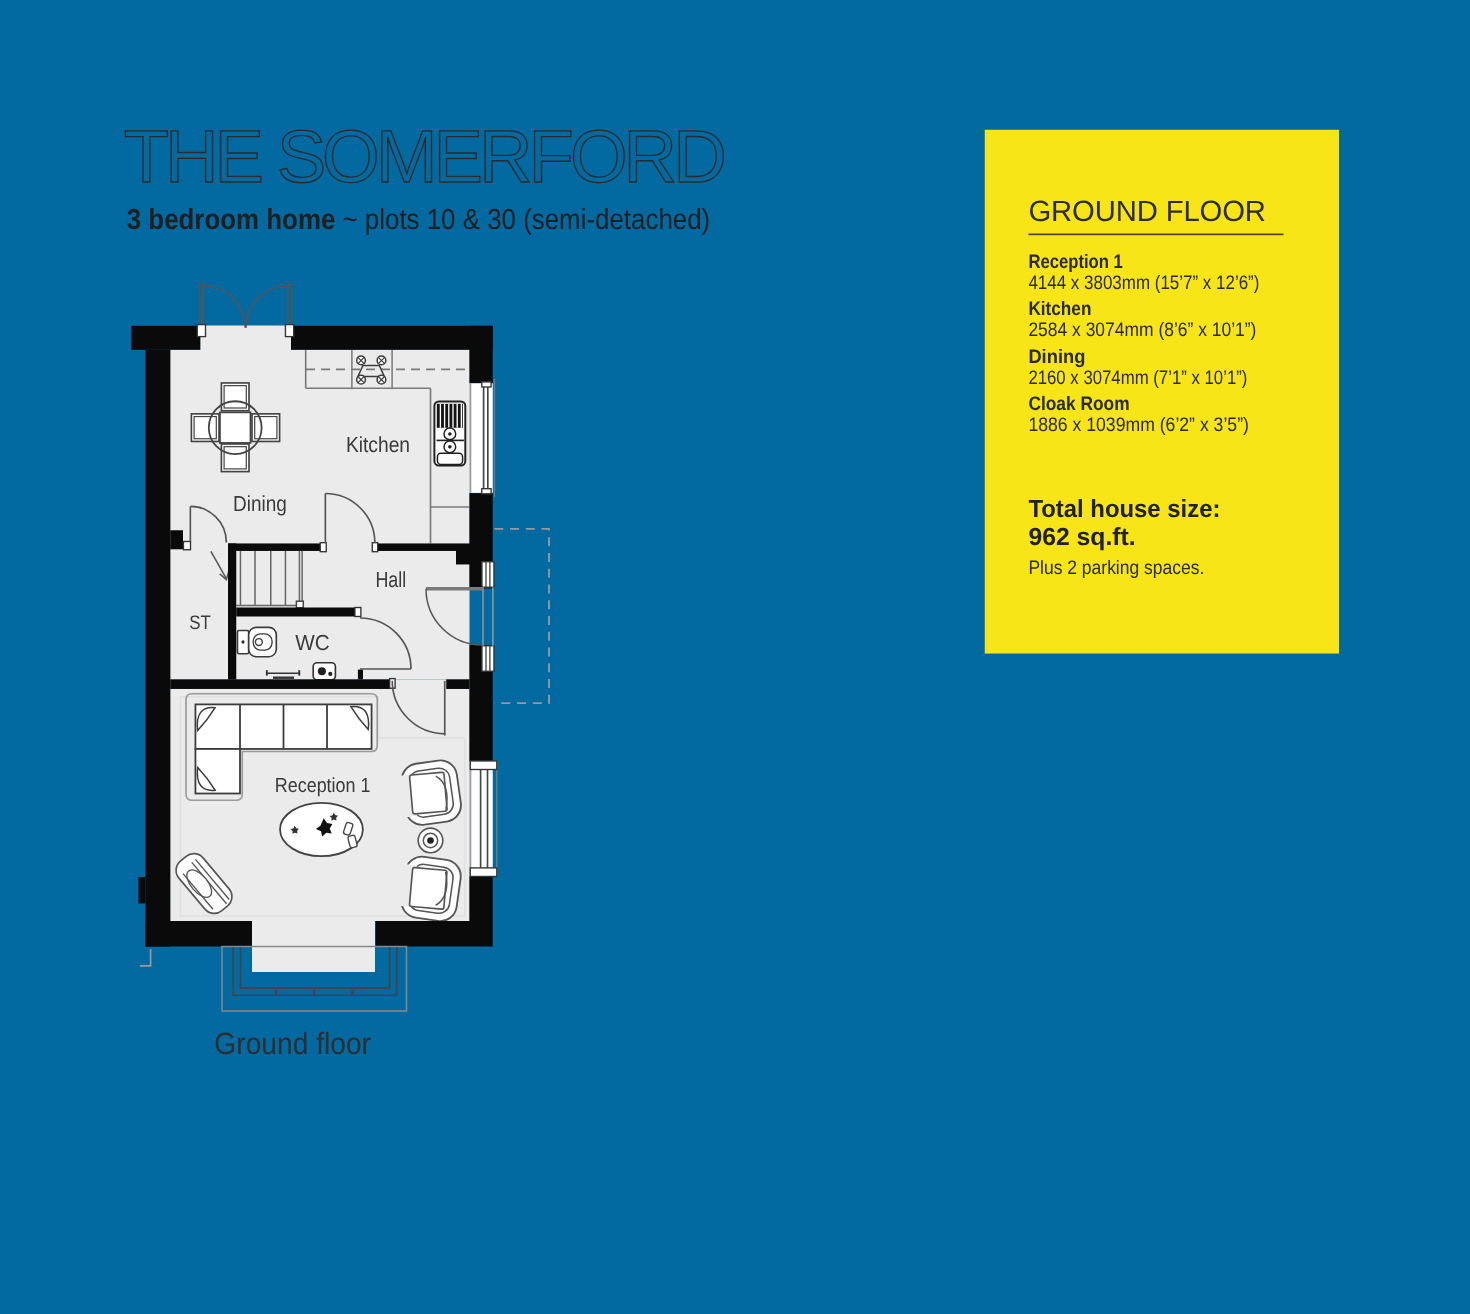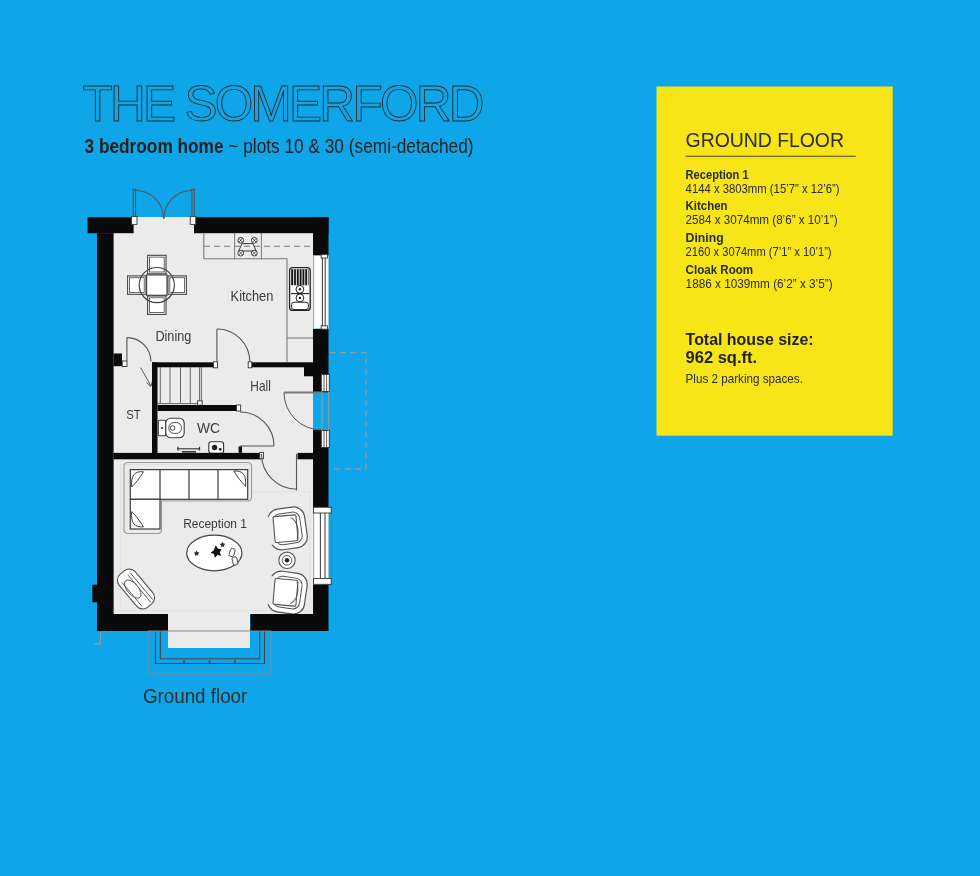--- a/index.html
+++ b/index.html
@@ -1,17 +1,17 @@
 <!DOCTYPE html>
 <html><head>
 <meta charset="utf-8">
 <title>The Somerford</title>
 <style>
   html,body{margin:0;padding:0;background:#fff;}
-  #page{position:relative;width:980px;height:876px;background:#0ea5e9;overflow:hidden;
+  #page{position:relative;width:980px;height:876px;background:#0369a1;overflow:hidden;
         font-family:"Liberation Sans", sans-serif;}
   svg{position:absolute;left:0;top:0;transform:translateZ(0);}
   text{font-family:"Liberation Sans", sans-serif;}
 </style>
 </head>
 <body>
 <div id="page">
 <svg width="980" height="876" viewBox="0 0 980 876">
 
 <g id="title">

